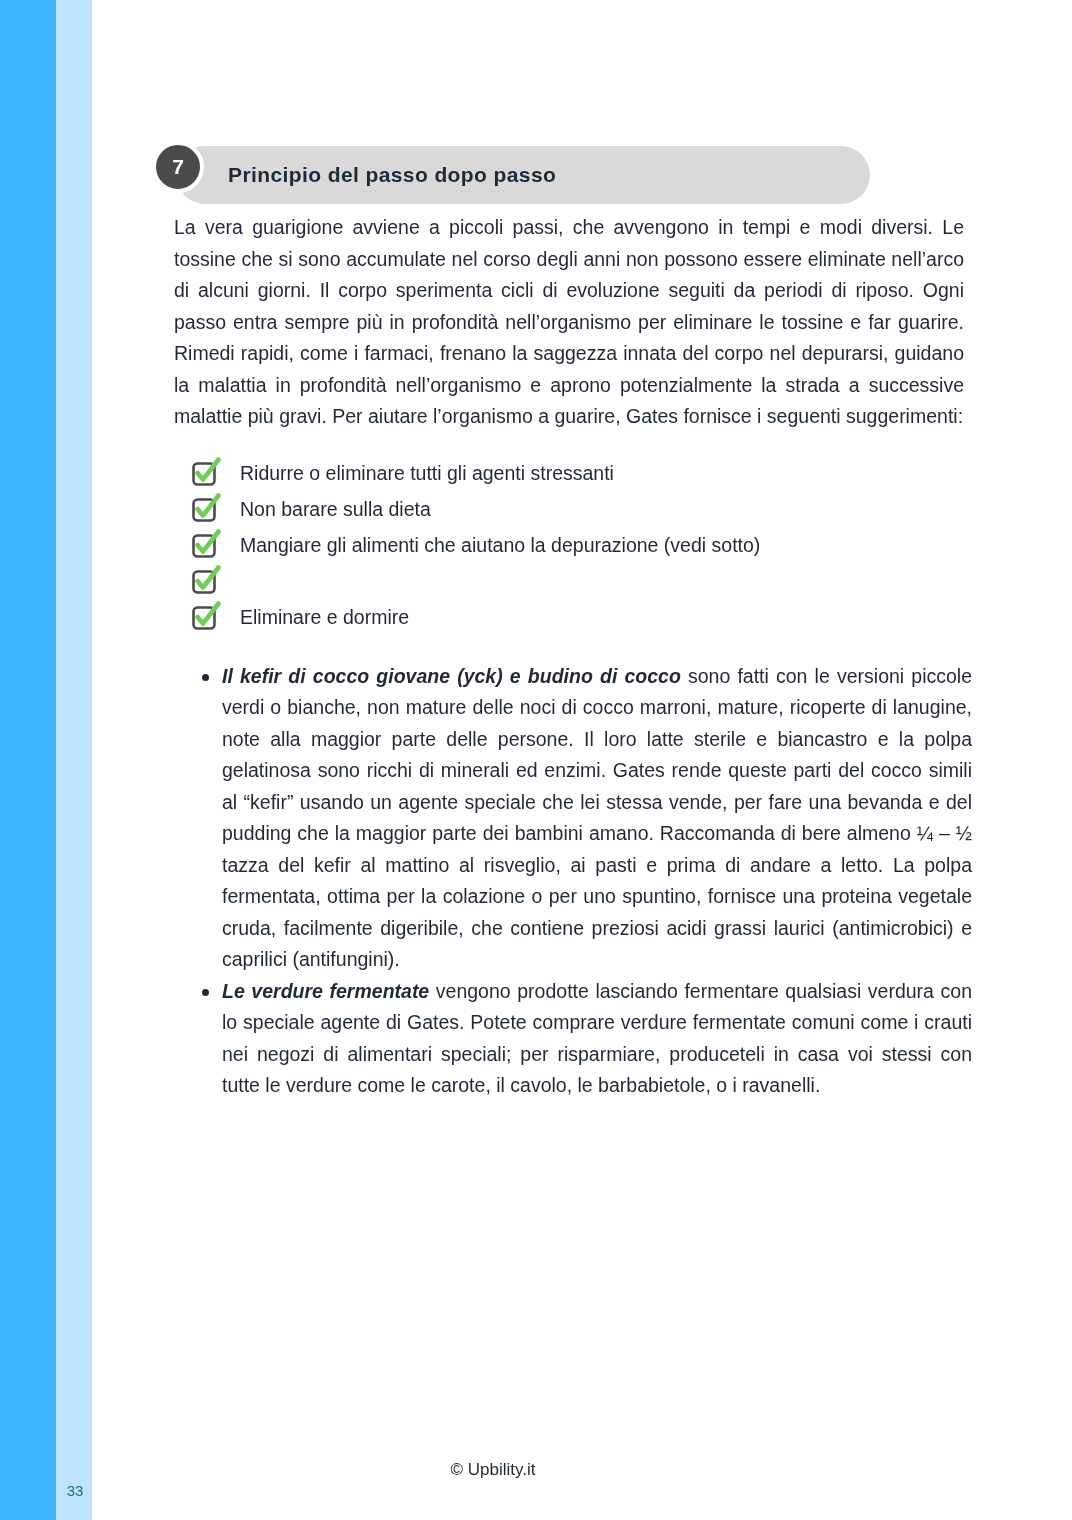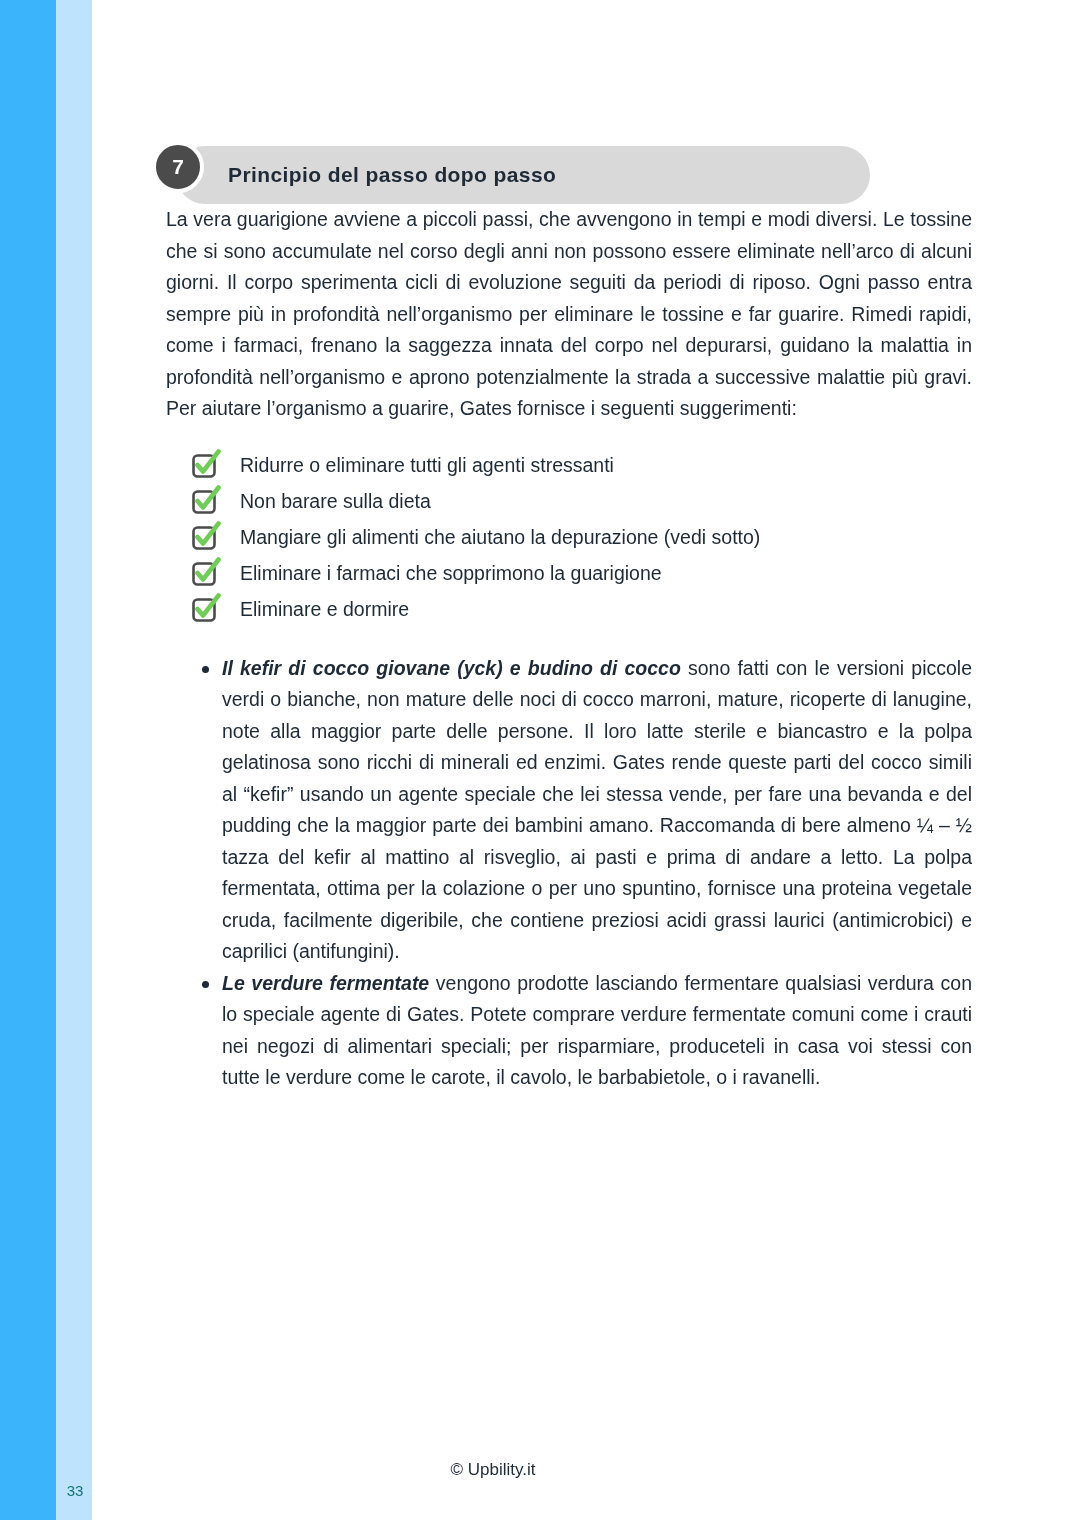--- a/index.html
+++ b/index.html
@@ -95,21 +95,21 @@
     line-height: 58px;
     font-size: 21px;
     font-weight: bold;
     letter-spacing: 0.4px;
     color: #1f2a37;
     white-space: nowrap;
   }
 
   
   p.body {
-    margin: 0;
+    margin: 8px;
     font-size: 19.5px;
     line-height: 31.5px;
     text-align: justify;
     text-justify: inter-word;
     color: #1f2a37;
   }
   .para-intro { margin-top: 23px; }
   .para-bed   { margin-top: 30px; }
 
   
@@ -225,21 +225,20 @@
         </span>
         <span>Mangiare gli alimenti che aiutano la depurazione (vedi sotto)</span>
       </li>
       <li>
         <span class="check-icon">
           <svg width="32" height="32" viewBox="0 0 32 32" xmlns="http://www.w3.org/2000/svg">
             <rect x="3.5" y="6.5" width="21" height="21" rx="4" ry="4" fill="none" stroke="#4b4b4b" stroke-width="2.6"></rect>
             <path d="M7.5 16 L13 22.5 L28.5 2.5" fill="none" stroke="#6fce55" stroke-width="4.6" stroke-linecap="round" stroke-linejoin="round"></path>
           </svg>
         </span>
-        <span>Eliminare i farmaci che sopprimono la guarigione</span>
       </li>
       <li>
         <span class="check-icon">
           <svg width="32" height="32" viewBox="0 0 32 32" xmlns="http://www.w3.org/2000/svg">
             <rect x="3.5" y="6.5" width="21" height="21" rx="4" ry="4" fill="none" stroke="#4b4b4b" stroke-width="2.6"></rect>
             <path d="M7.5 16 L13 22.5 L28.5 2.5" fill="none" stroke="#6fce55" stroke-width="4.6" stroke-linecap="round" stroke-linejoin="round"></path>
           </svg>
         </span>
         <span>Eliminare e dormire</span>
       </li>

